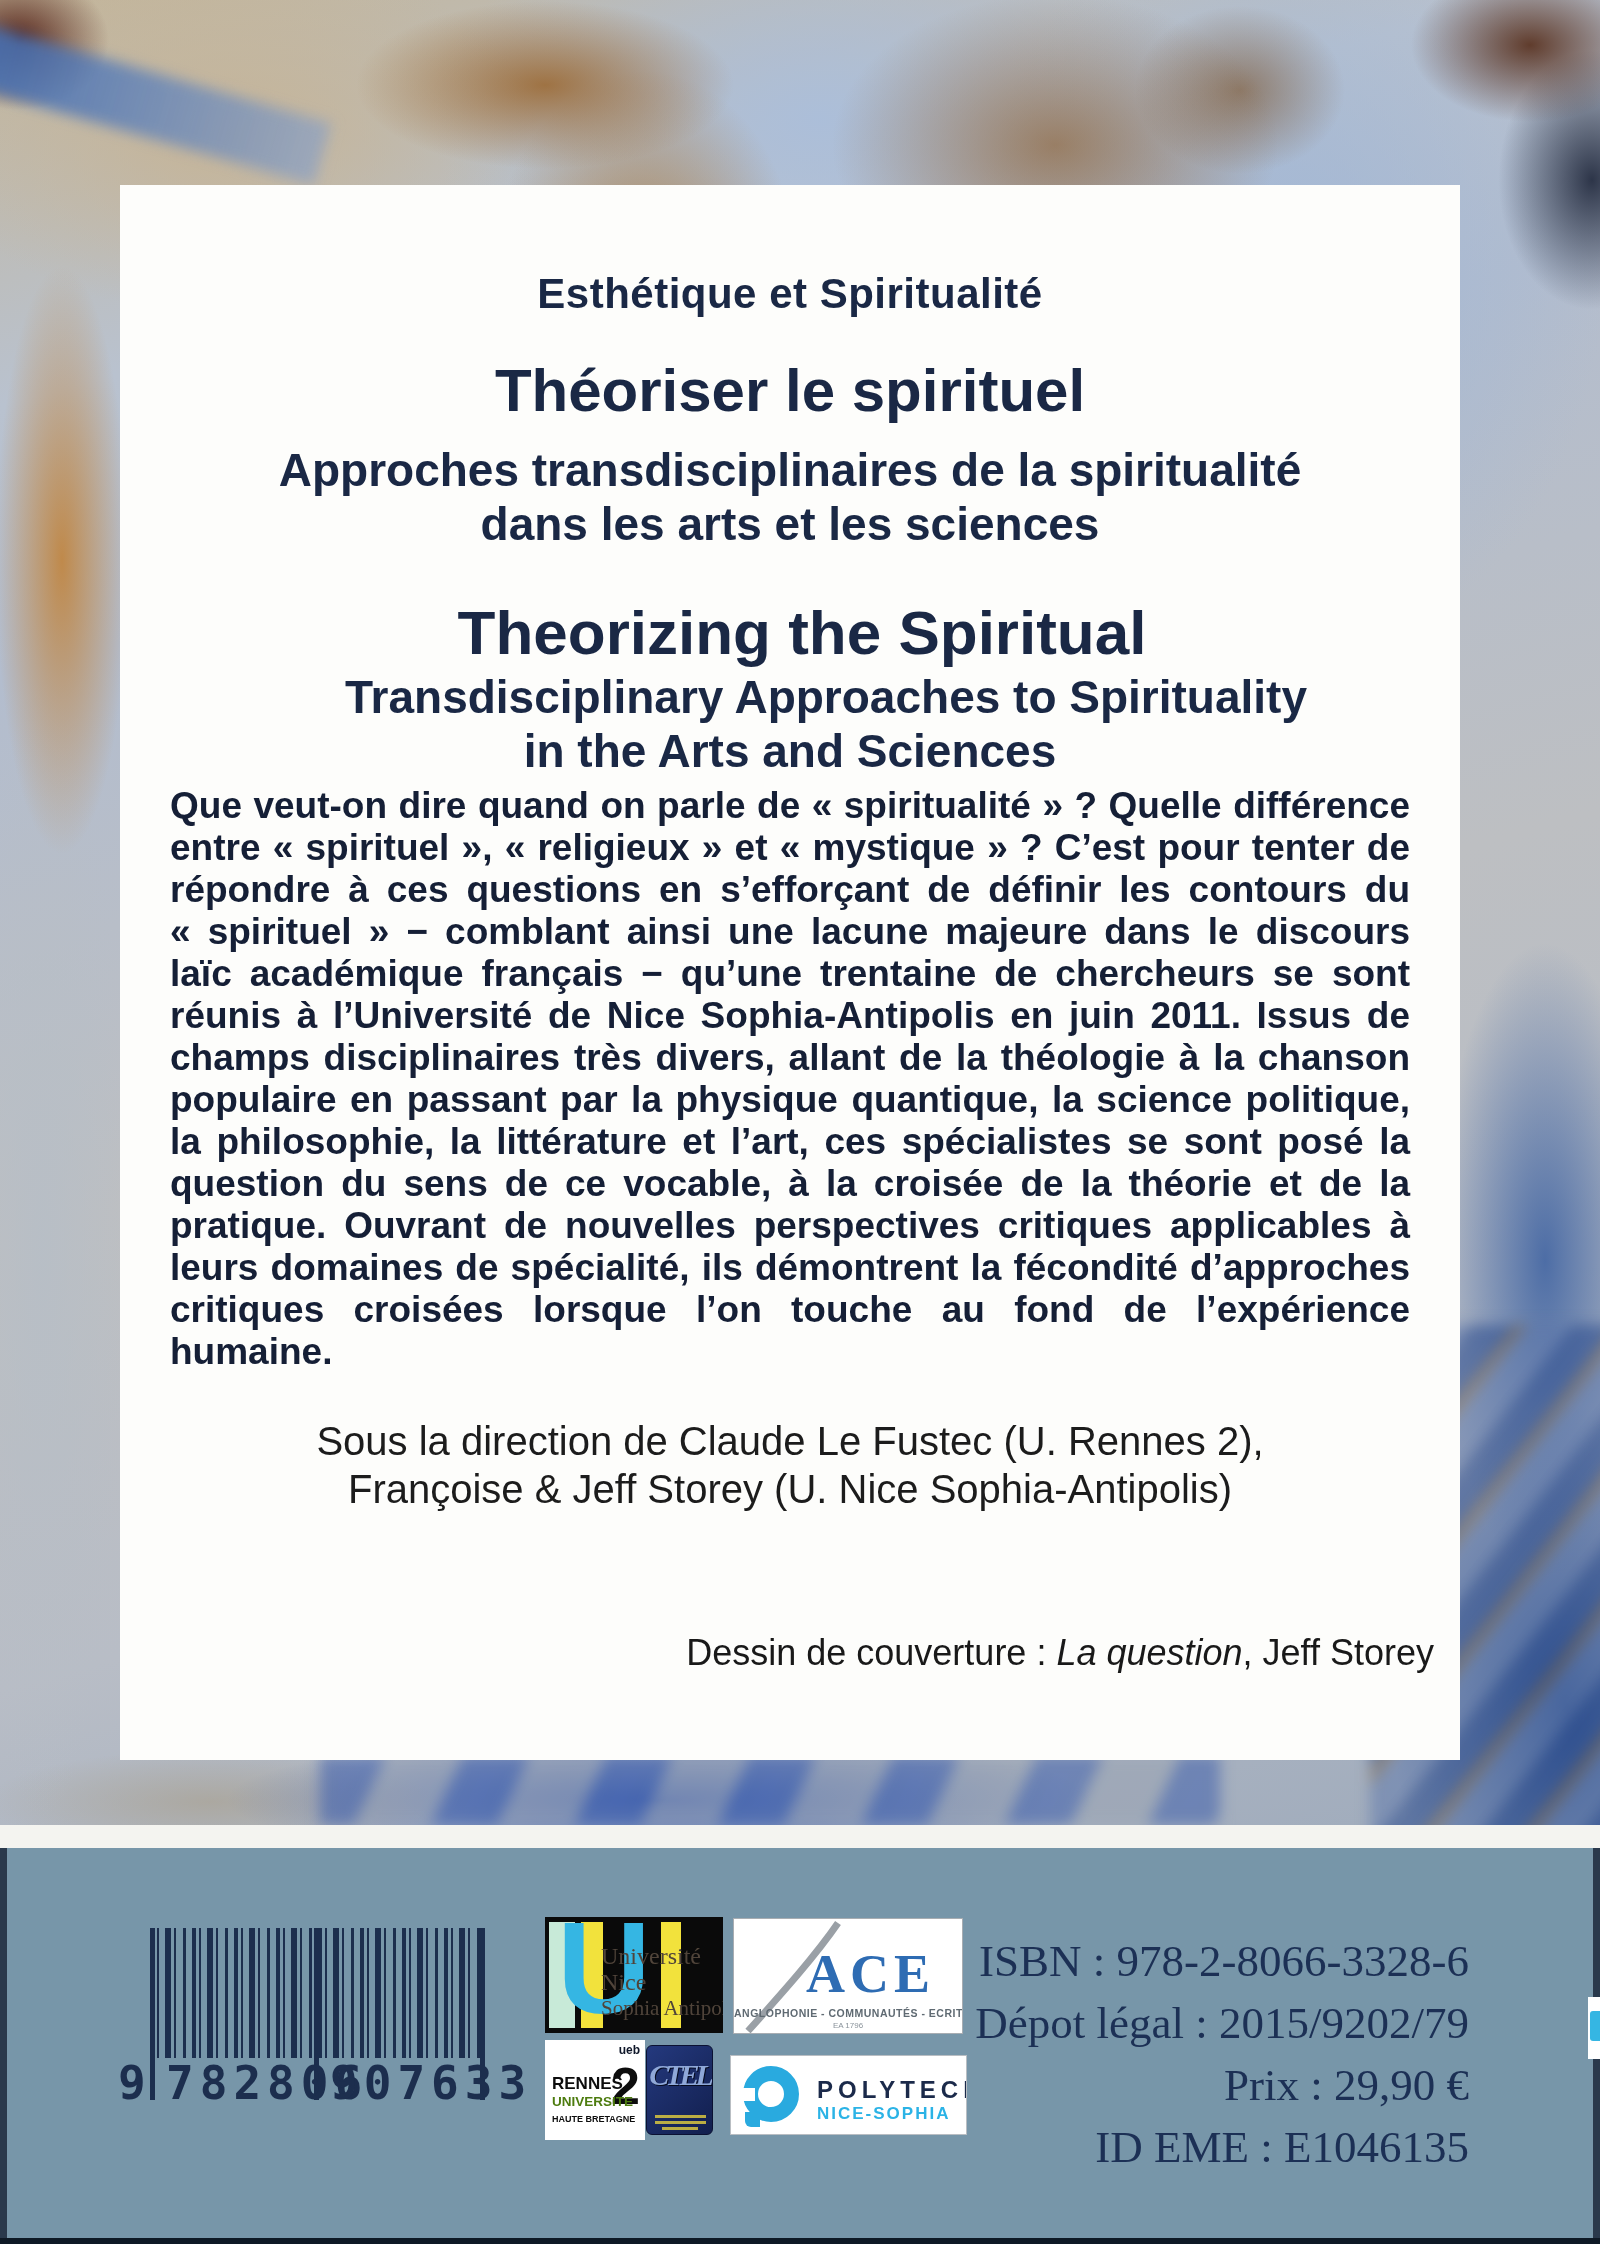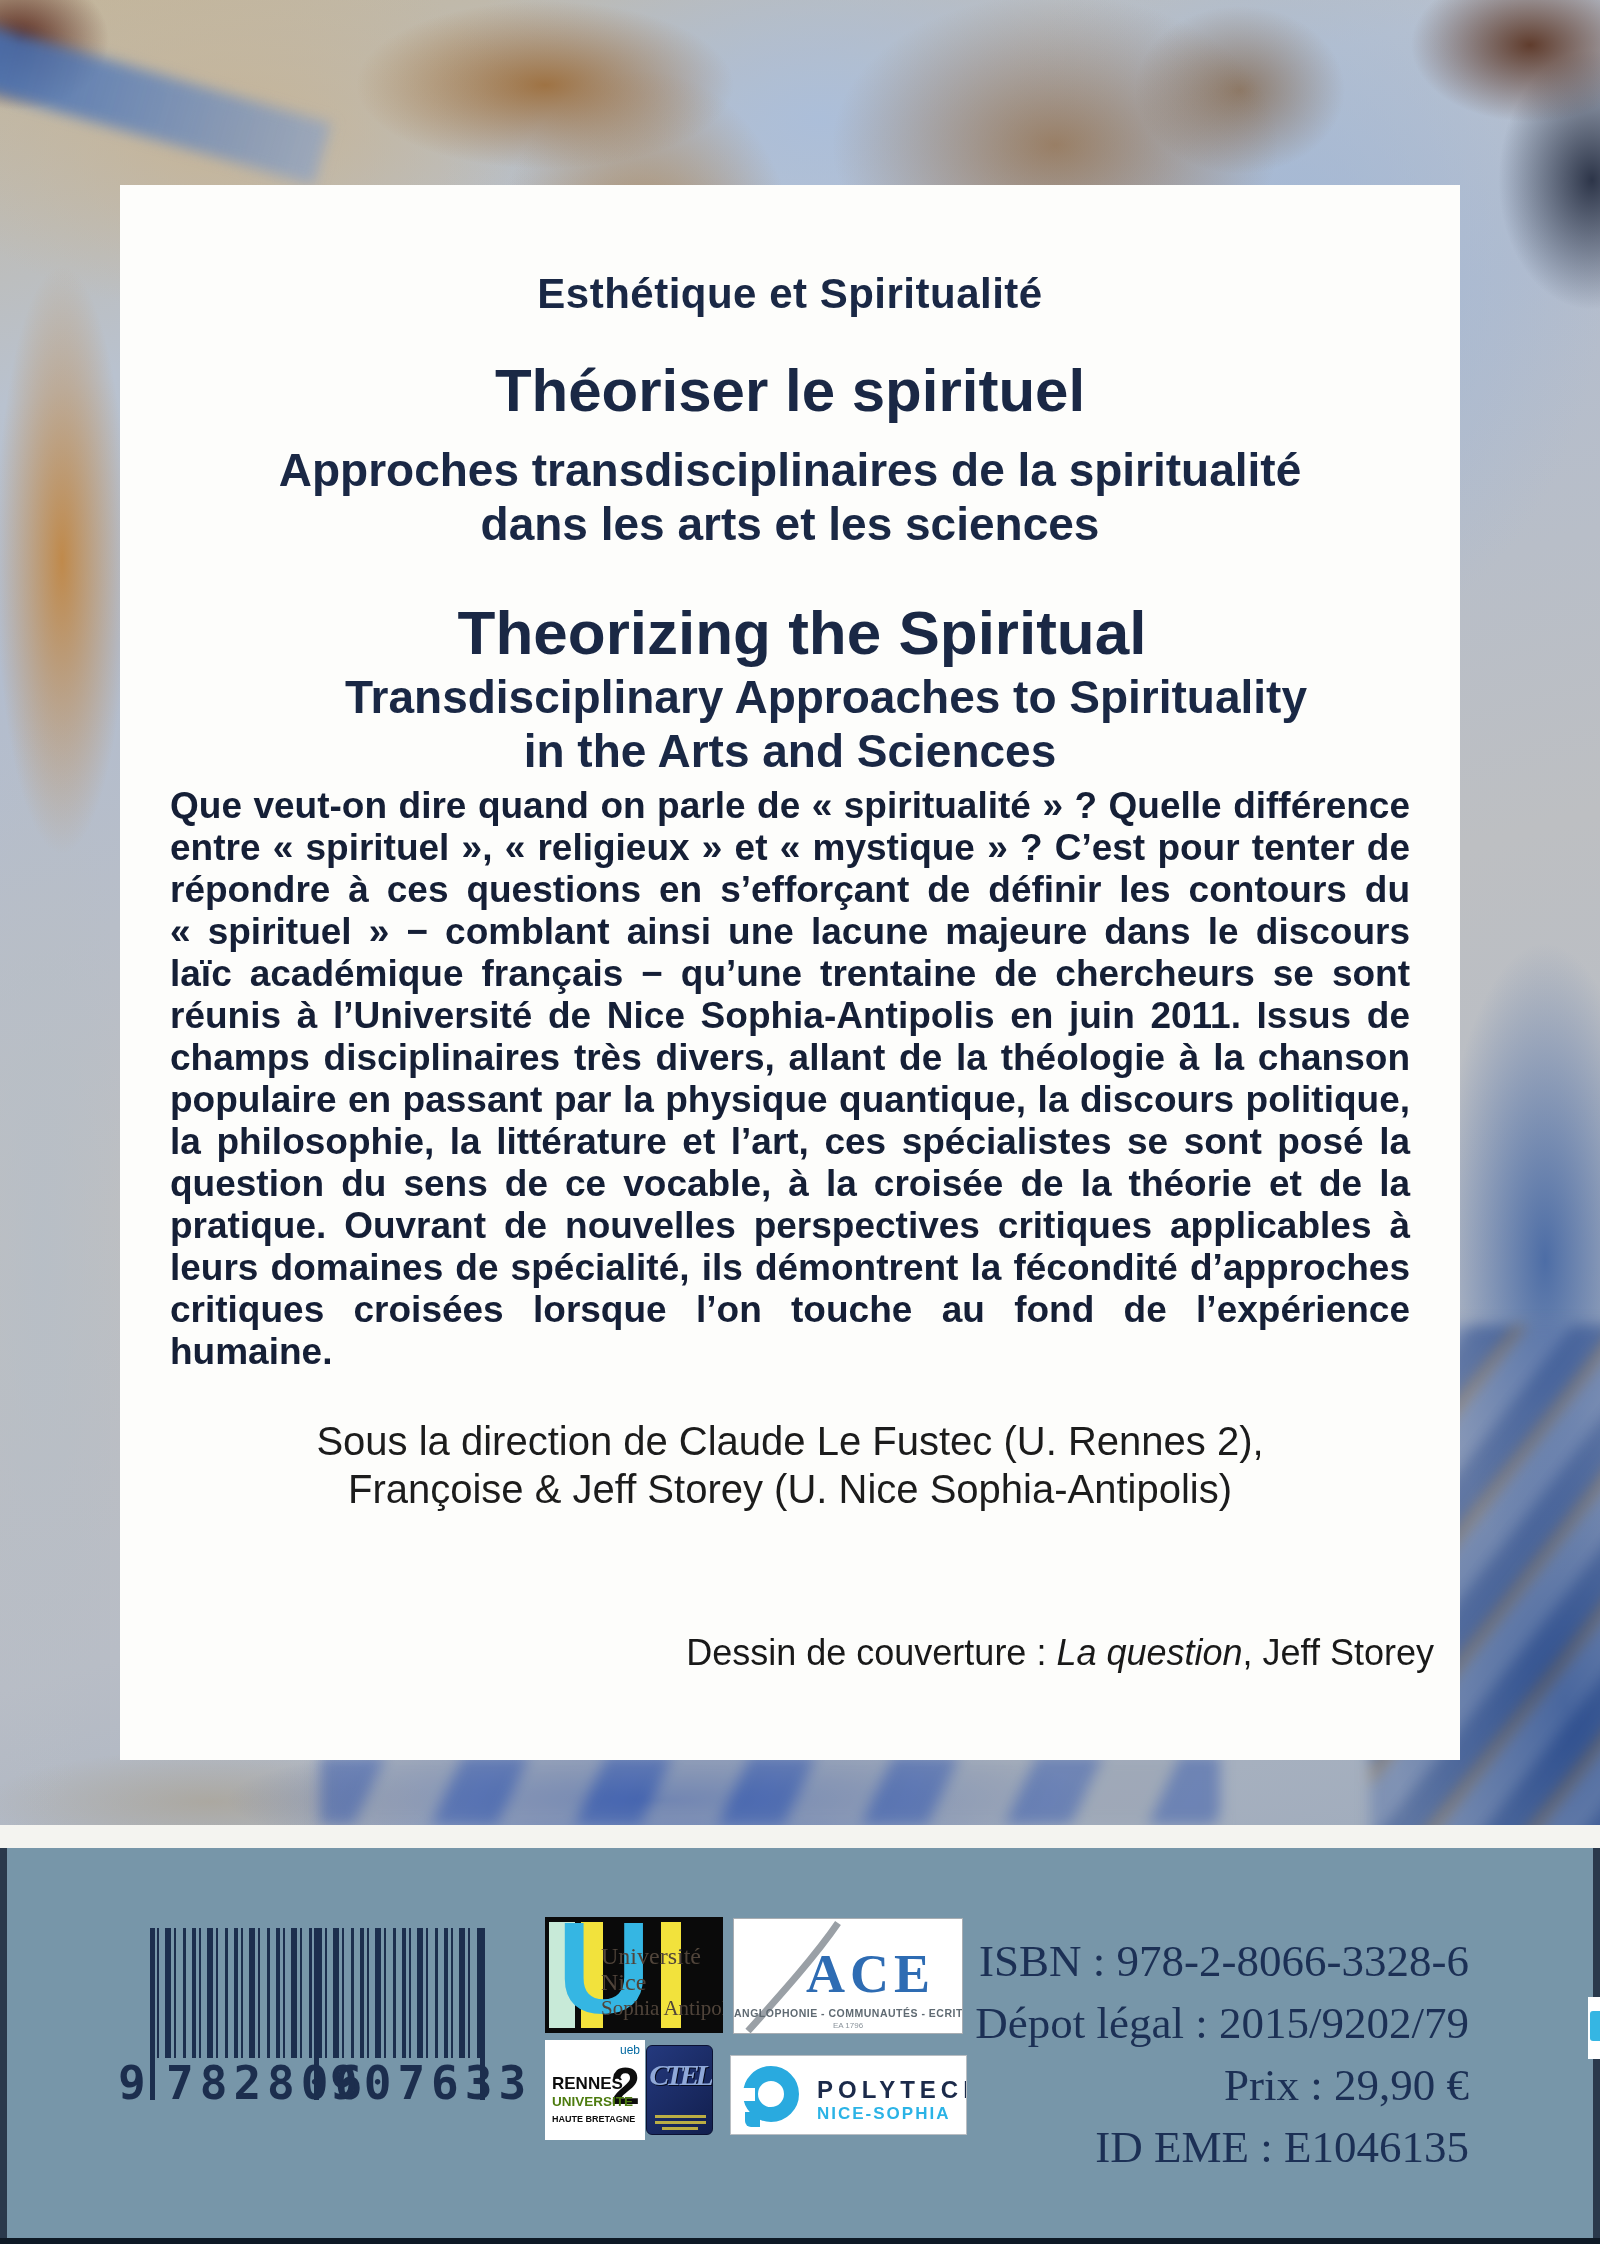--- a/index.html
+++ b/index.html
@@ -91,21 +91,21 @@
 
   .ace-logo{left:733px;top:70px;width:230px;height:116px;background:#fff;border:1px solid #a8adb2;box-sizing:border-box;}
   .ace-arc{position:absolute;left:0;top:0;}
   .ace-name{position:absolute;left:72px;top:24px;font-family:"Liberation Serif",serif;
             font-size:54px;font-weight:bold;color:#2e6cb3;letter-spacing:5px;}
   .ace-caption{position:absolute;left:0;bottom:14px;width:100%;text-align:center;
                font-size:10.5px;font-weight:bold;color:#5f6a72;letter-spacing:.5px;white-space:nowrap;}
   .ace-ea{position:absolute;left:0;bottom:3px;width:100%;text-align:center;font-size:8px;color:#8a939b;}
 
   .rennes-logo{left:545px;top:192px;width:100px;height:100px;background:#fff;}
-  .ueb{position:absolute;right:5px;top:3px;font-size:12px;font-weight:normal;color:#0369a1;}
+  .ueb{position:absolute;right:5px;top:3px;font-size:12px;font-weight:bold;color:#0f172a;}
   .rennes-name{position:absolute;left:7px;top:34px;font-size:17px;font-weight:900;color:#0d0d0d;}
   .rennes-2{position:absolute;right:5px;top:16px;font-size:52px;font-weight:900;color:#0d0d0d;}
   .rennes-univ{position:absolute;left:7px;top:54px;font-size:13.5px;font-weight:700;color:#4d7c0f;}
   .rennes-hb{position:absolute;left:7px;top:74px;font-size:9px;font-weight:700;color:#0d0d0d;}
 
   .ctel-logo{left:646px;top:197px;width:67px;height:90px;border-radius:6px;
              background:linear-gradient(135deg,#24397e,#121f4e);border:1px solid #0b1233;box-sizing:border-box;}
   .ctel-mono{position:absolute;left:0;top:12px;width:100%;text-align:center;
              font-family:"Liberation Serif",serif;font-style:italic;font-weight:bold;
              font-size:30px;letter-spacing:-4px;color:#8fa8d8;text-shadow:1px 1px 0 #060b20;}
@@ -151,21 +151,21 @@
     <div class="centered sub-en-2">in the Arts and Sciences</div>
 
     <div class="blurb">
       <div class="blurb-line">Que veut-on dire quand on parle de « spiritualité » ? Quelle différence</div>
       <div class="blurb-line">entre « spirituel », « religieux » et « mystique » ? C’est pour tenter de</div>
       <div class="blurb-line">répondre à ces questions en s’efforçant de définir les contours du</div>
       <div class="blurb-line">« spirituel » − comblant ainsi une lacune majeure dans le discours</div>
       <div class="blurb-line">laïc académique français − qu’une trentaine de chercheurs se sont</div>
       <div class="blurb-line">réunis à l’Université de Nice Sophia-Antipolis en juin 2011. Issus de</div>
       <div class="blurb-line">champs disciplinaires très divers, allant de la théologie à la chanson</div>
-      <div class="blurb-line">populaire en passant par la physique quantique, la discours politique,</div>
+      <div class="blurb-line">populaire en passant par la physique quantique, la science politique,</div>
       <div class="blurb-line">la philosophie, la littérature et l’art, ces spécialistes se sont posé la</div>
       <div class="blurb-line">question du sens de ce vocable, à la croisée de la théorie et de la</div>
       <div class="blurb-line">pratique. Ouvrant de nouvelles perspectives critiques applicables à</div>
       <div class="blurb-line">leurs domaines de spécialité, ils démontrent la fécondité d’approches</div>
       <div class="blurb-line">critiques croisées lorsque l’on touche au fond de l’expérience humaine.</div>
     </div>
 
     <div class="editors">
       <div>Sous la direction de Claude Le Fustec (U. Rennes 2),</div>
       <div>Françoise &amp; Jeff Storey (U. Nice Sophia-Antipolis)</div>

